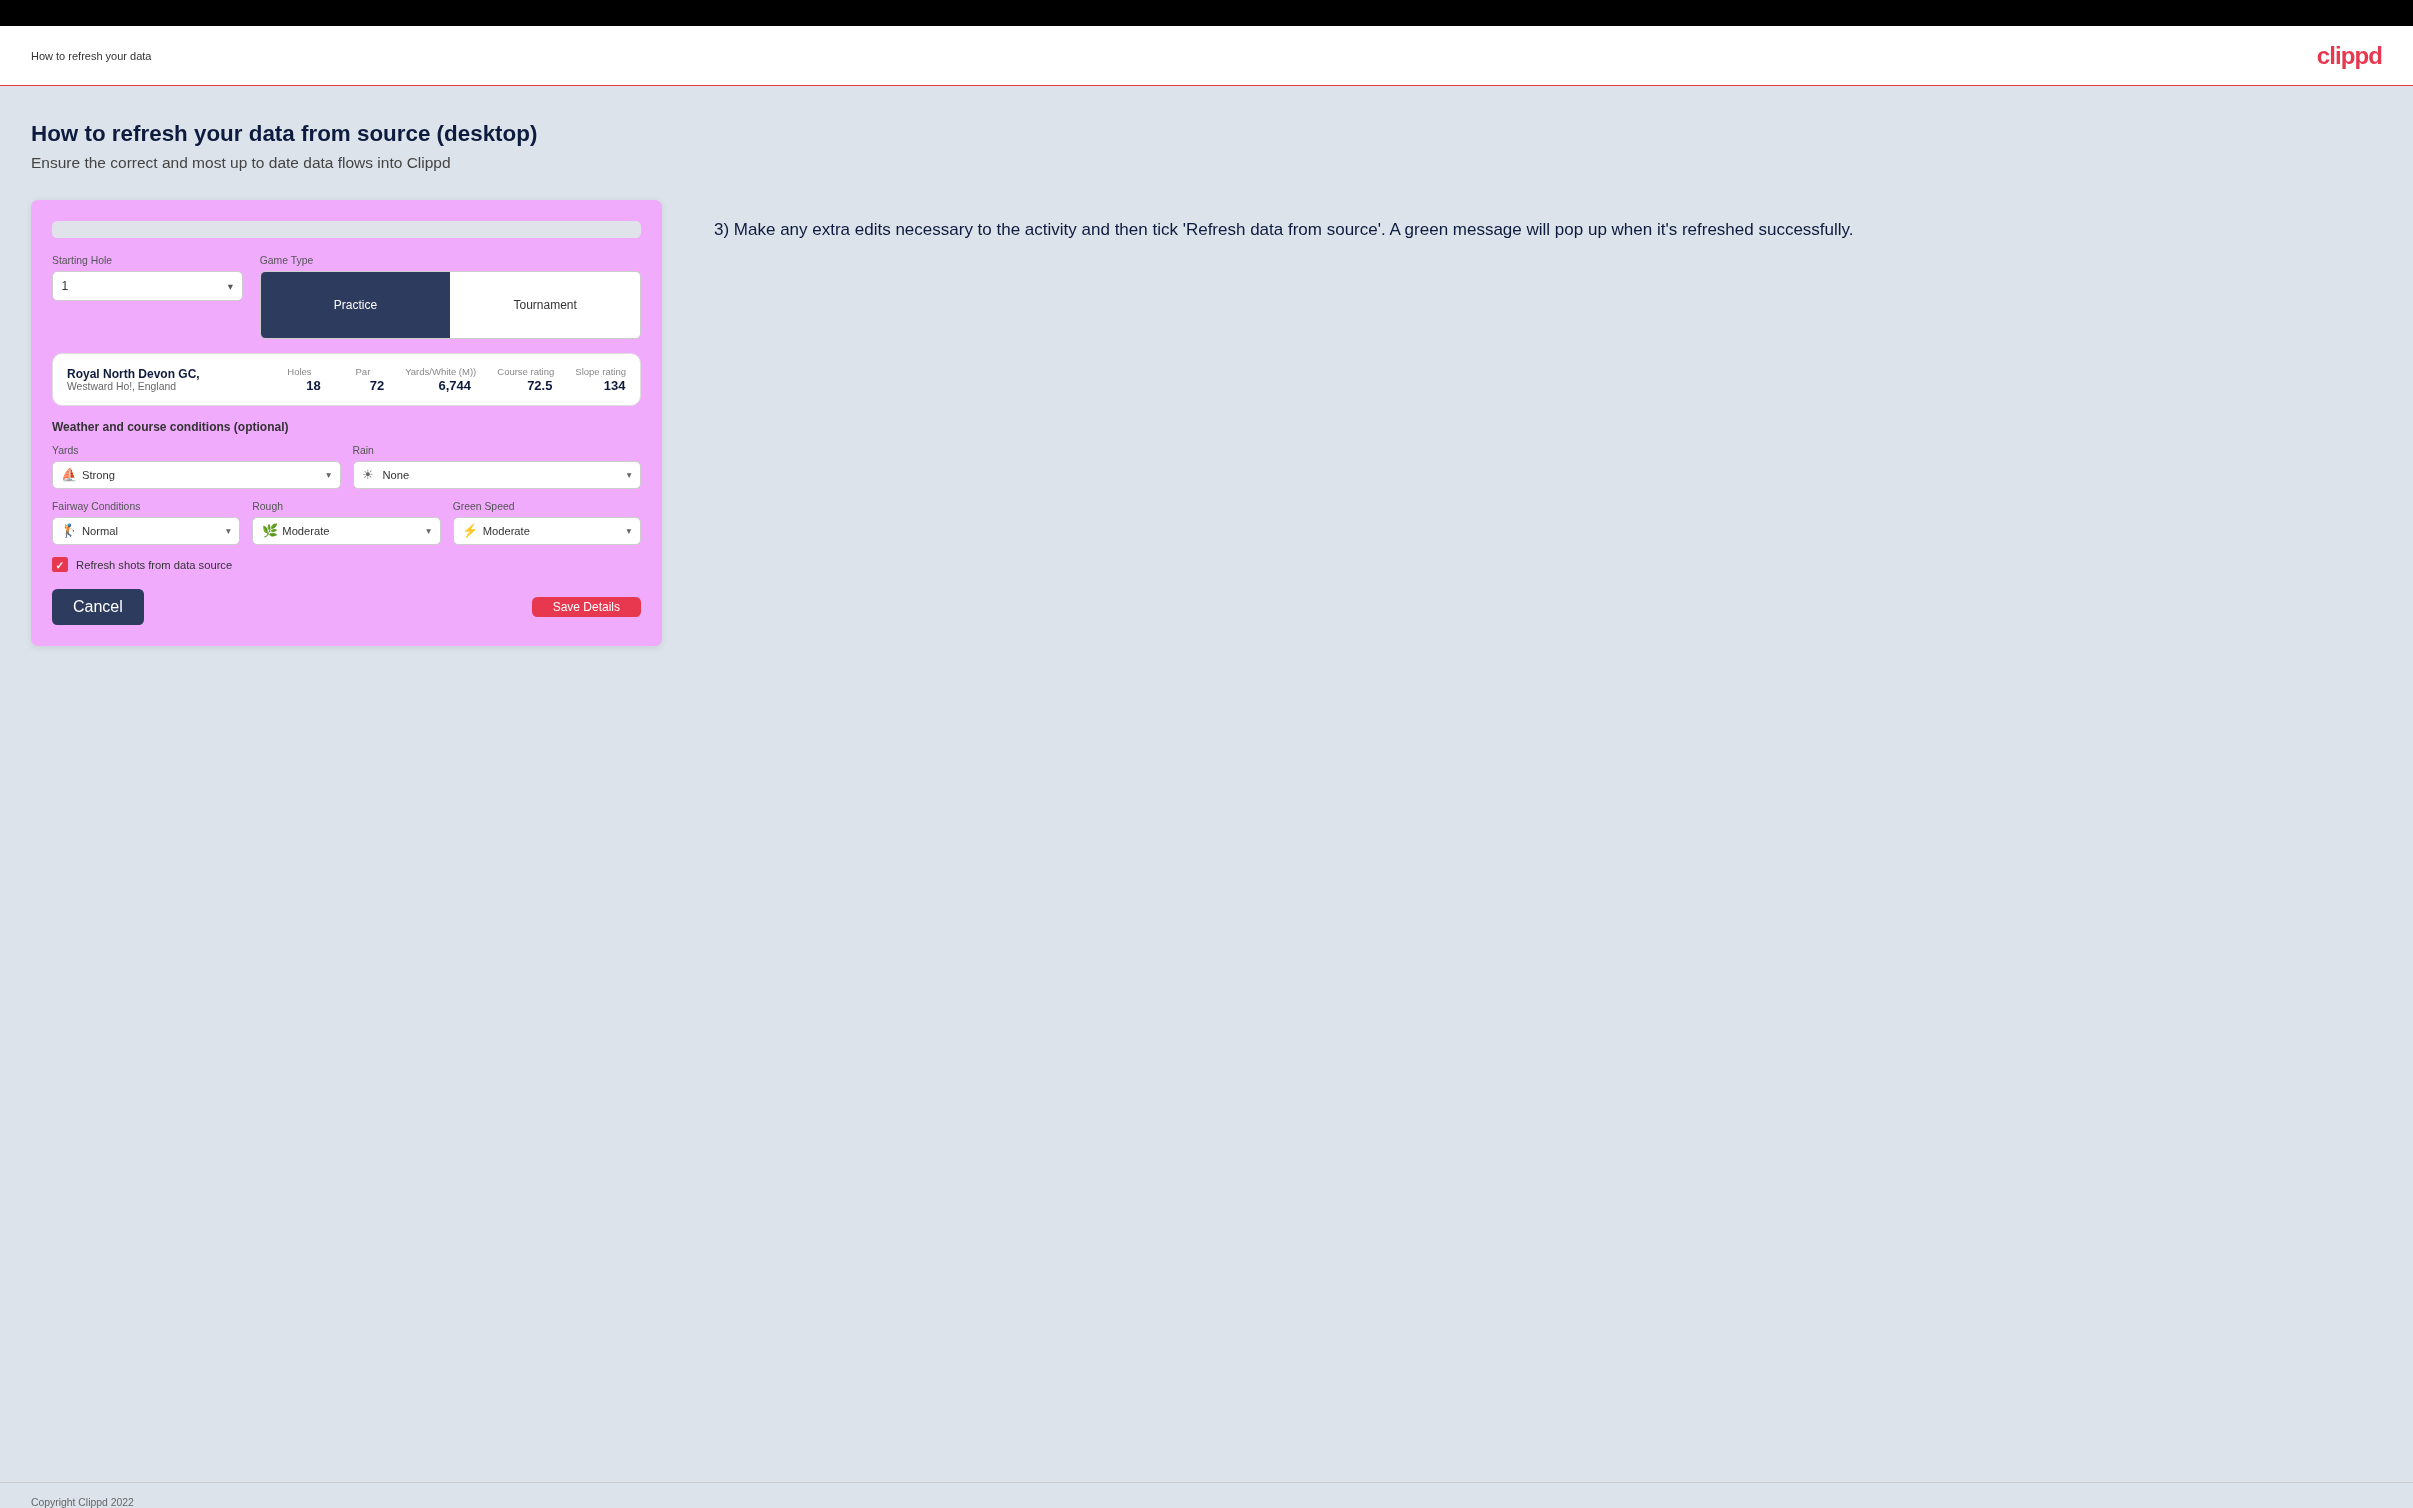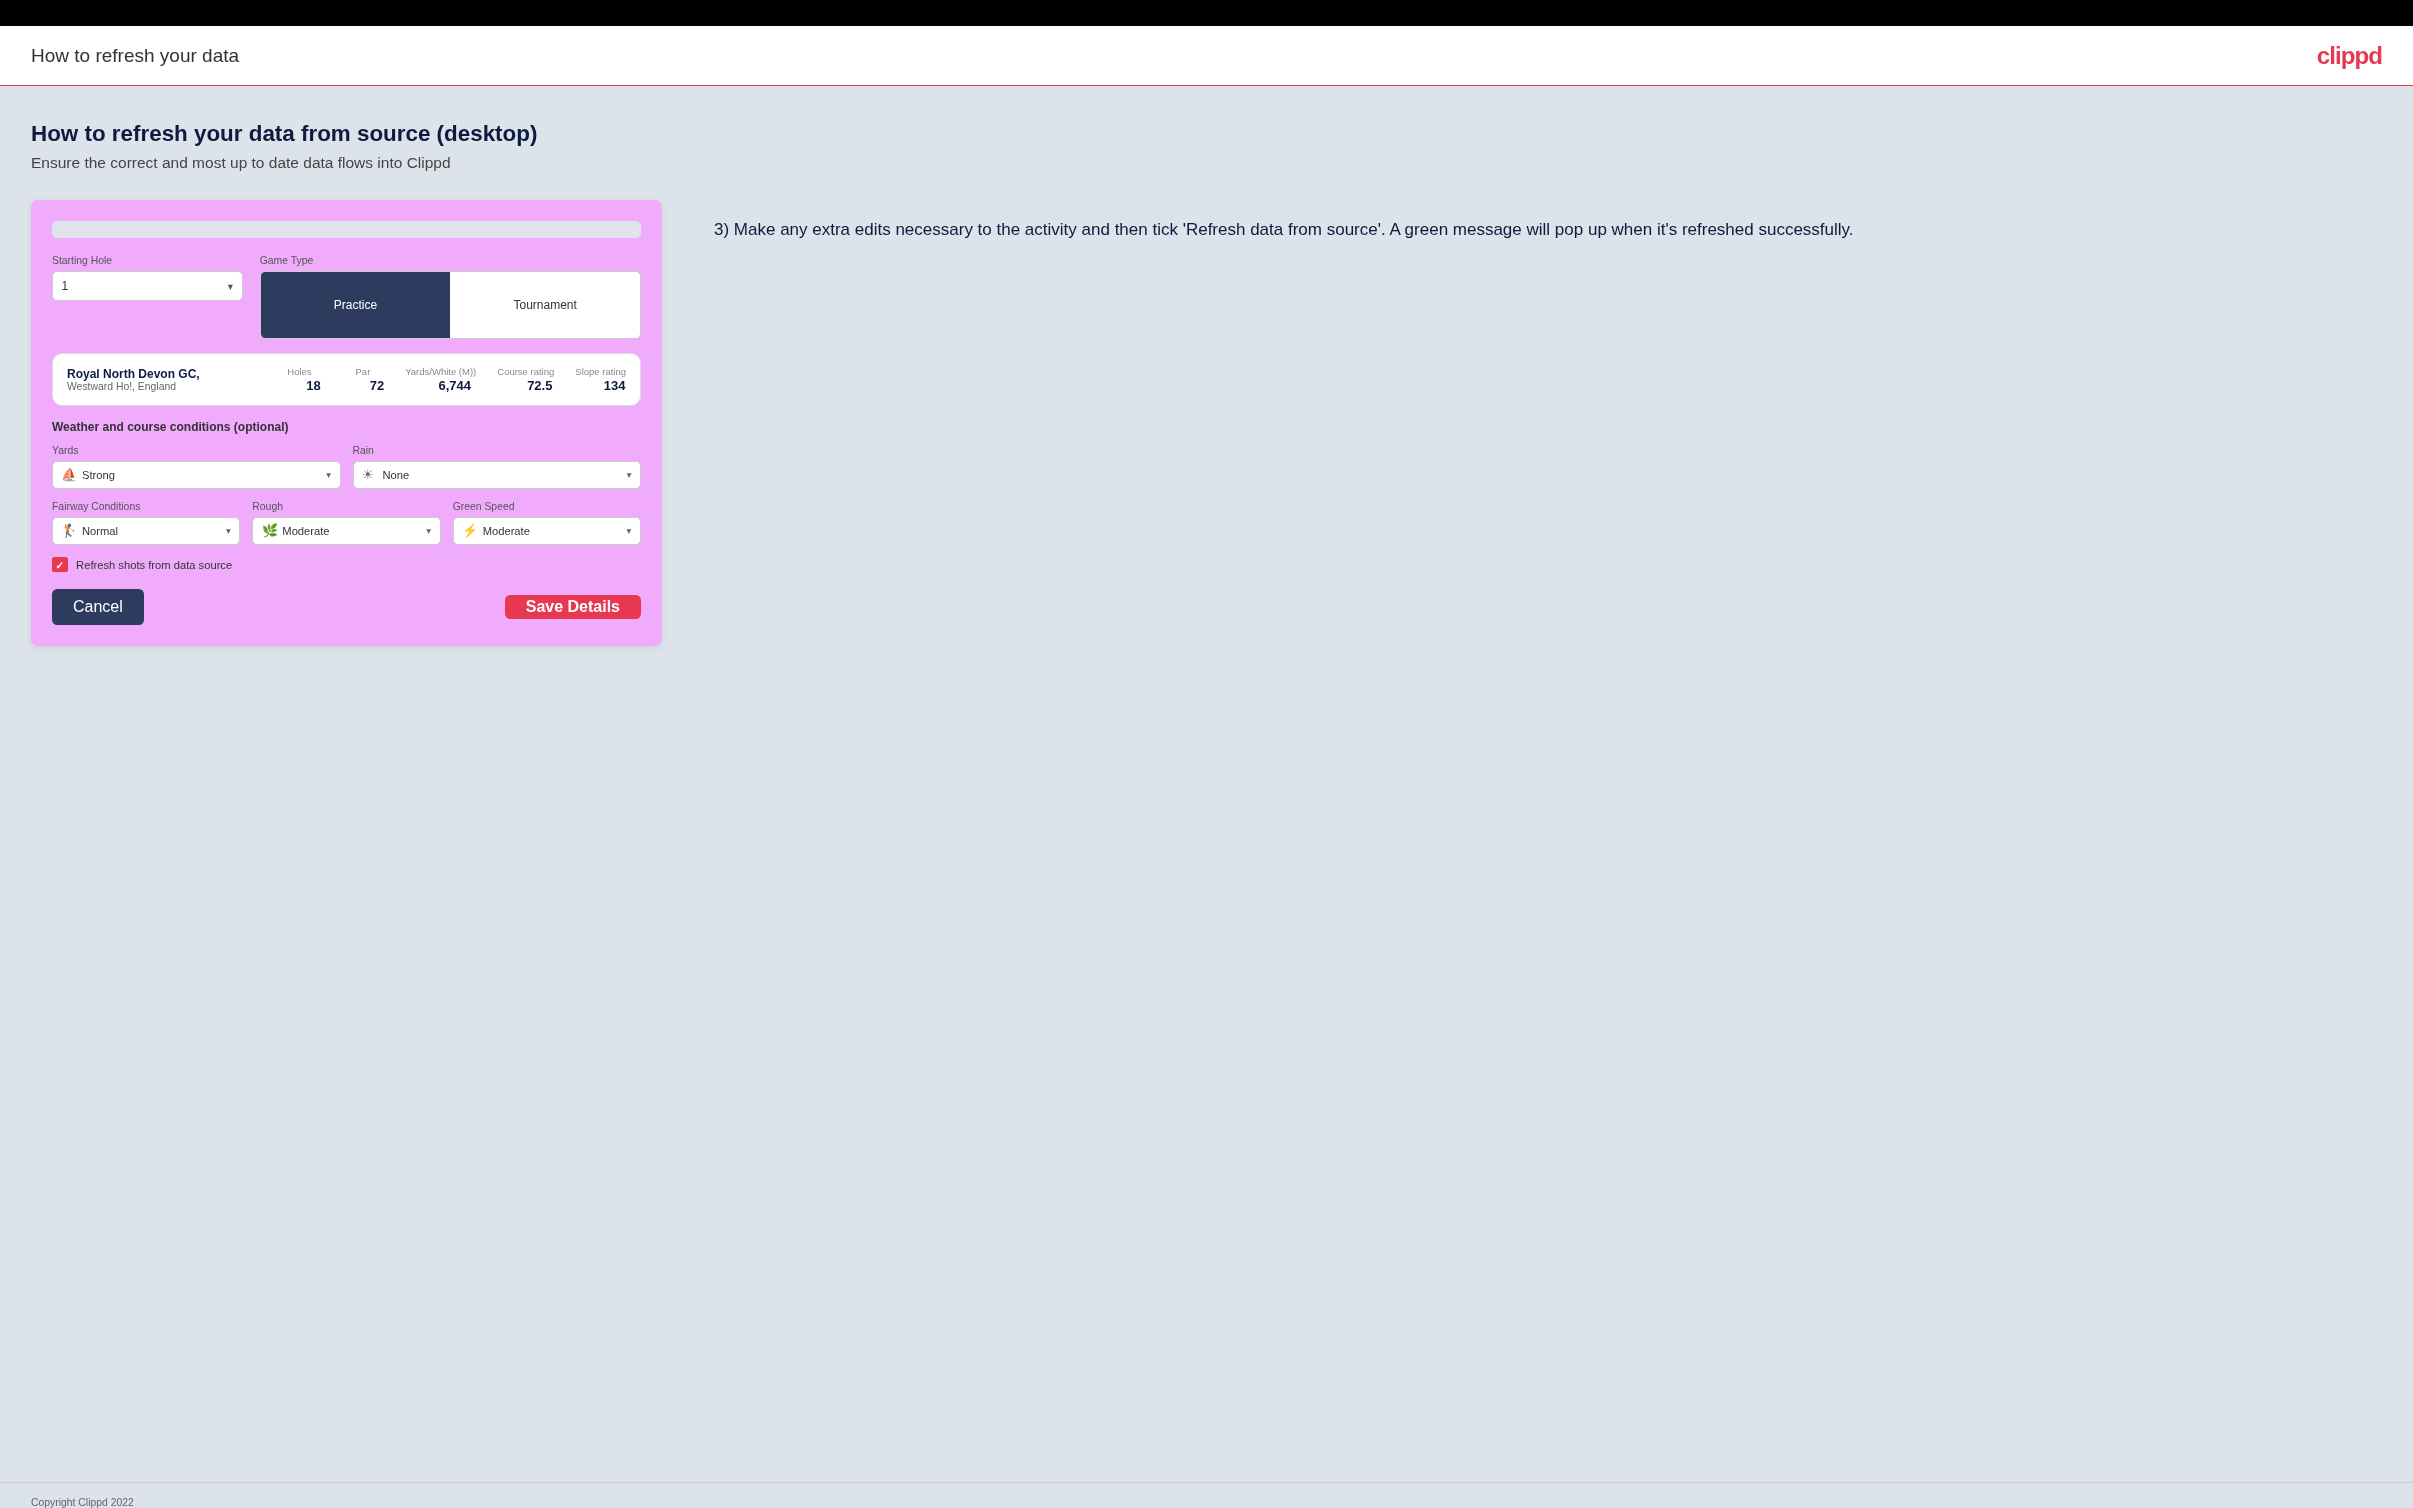--- a/index.html
+++ b/index.html
@@ -18,21 +18,21 @@
     .header {
       background: #fff;
       padding: 15.5px 31px;
       display: flex;
       align-items: center;
       justify-content: space-between;
       border-bottom: 1.7px solid #e8384f;
     }
 
     .header-title {
-      font-size: 19px;
+      font-size: 11px;
       color: #333;
     }
 
     .logo {
       font-size: 24px;
       font-weight: 700;
       color: #e8384f;
       letter-spacing: -0.9px;
     }
 
@@ -291,23 +291,23 @@
       cursor: pointer;
       font-weight: 500;
     }
 
     .save-btn {
       background: #e8384f;
       color: #fff;
       border: none;
       border-radius: 5.2px;
       padding: 3px 21px;
-      font-size: 16px;
+      font-size: 12px;
       cursor: pointer;
-      font-weight: 700;
+      font-weight: 400;
     }
 
     .instruction-panel {
       flex: 1;
       padding: 17px 0 0 17px;
     }
 
     .instruction-text {
       font-size: 17px;
       color: #0d1b3e;

